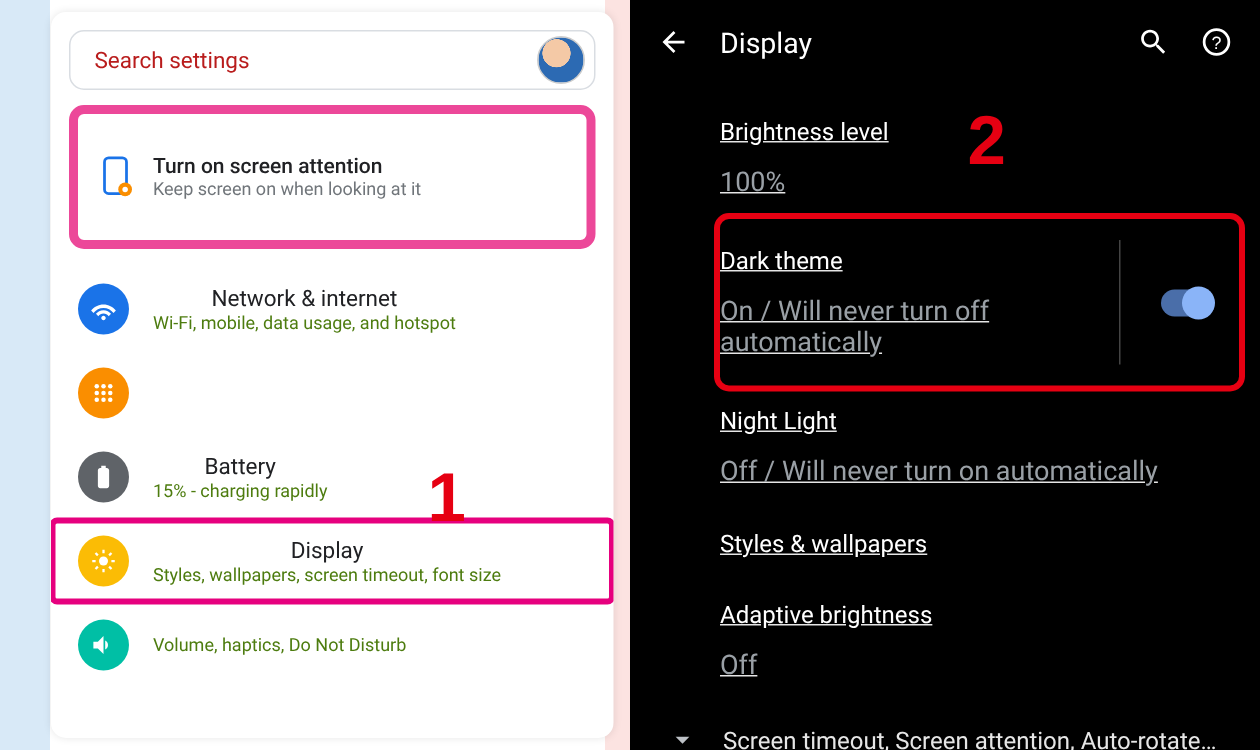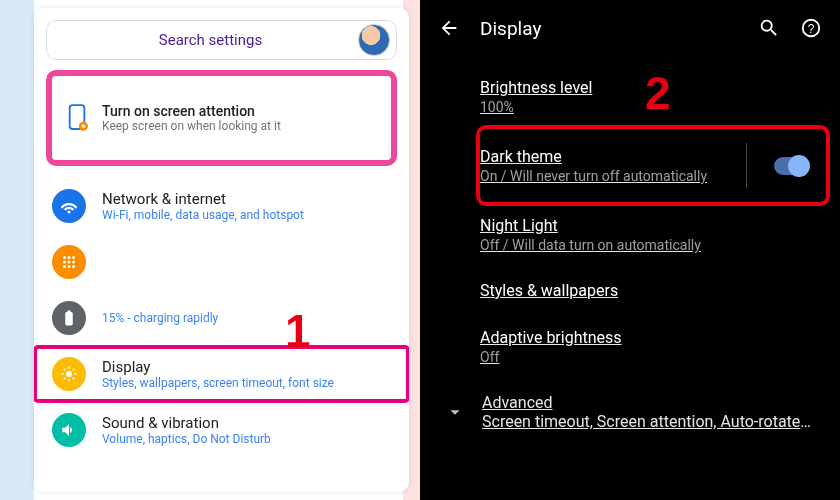--- a/index.html
+++ b/index.html
@@ -9,51 +9,51 @@
     background: linear-gradient(90deg, #d8e9f7 0 4%, #fff 4% 48%, #fce3e1 48% 52%, #000 52% 100%);
     overflow: hidden;
     position: relative;
   }
   .panel { position: absolute; top: 8px; bottom: 8px; border-radius: 10px; overflow: hidden; }
   .panel-left  { left: 34px; width: 375px; background: #fff; box-shadow: 0 0 6px rgba(0,0,0,.1); }
   .panel-right { right: 0; width: 420px; background: #000; color: #e6e6e6; border-radius: 0; top:0; bottom:0;}
   
   .search-box { margin: 12px 12px 10px; height: 40px; border: 1px solid #d9dde2; border-radius: 10px;
                 display:flex; align-items:center; padding: 0 6px 0 16px; }
-  .search-box span.placeholder { flex:1; text-align:center; color:#4c1d95; font-size:15px; }
+  .search-box span.placeholder { flex:1; color:#b91c1c; font-size:15px; }
   .avatar { width:32px; height:32px; border-radius:50%;
             background: radial-gradient(circle at 40% 35%, #f4c9a6 0 35%, #2c6ab3 36% 100%);
             border:1px solid #ccc; }
   .card-attention { margin: 0 12px 10px; border:6px solid #ec4899; border-radius:10px; padding:27px 14px;
                     display:flex; gap:14px; align-items:center; }
   .att-icon { width:22px; height:28px; }
   .att-icon svg { width:100%; height:100%; }
   .att-text .title { font-weight:500; font-size:14px; color:#202124; }
   .att-text .sub { font-size:12px; color:#70757a; }
   .list { padding: 2px 0; }
   .row { display:flex; align-items:center; gap:16px; padding:11px 18px; cursor:pointer; }
   .row .icon { width:34px; height:34px; border-radius:50%; display:flex; align-items:center; justify-content:center; flex-shrink:0; }
   .row .icon svg { width:18px; height:18px; fill:#fff; }
-  .row .txt .title { font-size:15px; color:#202124; }
-  .row .txt .sub { font-size:12px; color:#3b82f6; white-space:nowrap; }
+  .row .txt .title { font-size:15px; color:#202124;text-align:center; }
+  .row .txt .sub { font-size:12px; color:#4d7c0f; white-space:nowrap; }
   .bg-blue{background:#1a73e8}.bg-green{background:#34a853}.bg-orange{background:#fa8e00}
   .bg-grey{background:#5f6368}.bg-yellow{background:#fbbc05}.bg-teal{background:#00bfa5}
   .hl-pink { outline:4px solid #e6007e; outline-offset:-3px; border-radius:4px; }
   .step-badge { position:absolute; font: 700 46px/1 Arial; color:#e60012; }
   .badge1 { left: 285px; top: 308px; }
   .badge2 { left: 645px; top: 70px; }
   
   .r-header { height:56px; display:flex; align-items:center; gap:20px; padding:0 18px; }
   .r-header .title { font-size:19px; flex:1; color:#fff; font-weight:400; }
   .r-header .iconbtn { width:22px; height:22px; color:#fff; display:flex; align-items:center; justify-content:center; cursor:pointer;}
   .r-header svg{width:22px;height:22px;fill:#fff}
   .r-body { padding: 8px 0 0 60px; text-decoration: underline; }
   .r-item { padding: 14px 18px 14px 0; position:relative; cursor:pointer;}
   .r-item .t { font-size:16px; color:#fff; }
-  .r-item .s { font-size:14px; color:#9aa0a6; margin-top:2px; }
+  .r-item .s { font-size:18px; color:#9aa0a6; margin-top:14px; }
   .hl-red { outline:4px solid #e60012; outline-offset:0; border-radius:6px; margin-right:14px;}
   .dark-row { display:flex; align-items:center; gap:27px; padding-right:18px;}
   .dark-row .dleft{flex:1; border-right:1px solid #444; padding:4px 16px 4px 0;}
   .toggle { width:34px; height:18px; border-radius:10px; background:#4a6ea9; position:relative; flex-shrink:0;}
   .toggle::after{content:"";position:absolute;right:-2px;top:-2px;width:22px;height:22px;border-radius:50%;background:#8ab4f8;}
   .adv-row{display:flex;align-items:center;gap:16px;margin-left:-36px;padding:14px 18px 4px 0;}
   .adv-row svg{width:22px;height:22px;fill:#bdc1c6;flex-shrink:0;}
   .adv-row .s{white-space:nowrap;overflow:hidden;text-overflow:ellipsis;max-width:330px;}
 </style>
 </head>
@@ -106,20 +106,21 @@
           </svg>
         </div>
     </div>
     <div class="row">
       <div class="icon bg-grey">
           <svg viewBox="0 0 24 24">
             <path d="M15 4h-1V2h-4v2H9C8 4 7 5 7 6v14c0 1 1 2 2 2h6c1 0 2-1 2-2V6c0-1-1-2-2-2z"></path>
           </svg>
         </div>
       <div class="txt">
+          <div class="title">Battery</div>
           <div class="sub">15% - charging rapidly</div>
         </div>
     </div>
     <div class="row hl-pink">
       <div class="icon bg-yellow">
           <svg viewBox="0 0 24 24">
             <circle cx="12" cy="12" r="4"></circle>
             <g stroke="#fff" stroke-width="2">
               <line x1="12" y1="2" x2="12" y2="5"></line>
               <line x1="12" y1="19" x2="12" y2="22"></line>
@@ -137,21 +138,20 @@
           <div class="sub">Styles, wallpapers, screen timeout, font size</div>
         </div>
     </div>
     <div class="row">
       <div class="icon bg-teal">
           <svg viewBox="0 0 24 24">
             <path d="M3 9v6h4l5 5V4L7 9H3zm13 3c0-1.8-1-3.3-2.5-4v8c1.5-.7 2.5-2.2 2.5-4z"></path>
           </svg>
         </div>
       <div class="txt">
-          <div class="title">Sound &amp; vibration</div>
           <div class="sub">Volume, haptics, Do Not Disturb</div>
         </div>
     </div>
   </div>
 </div>
 
 <div class="panel panel-right">
   <div class="r-header">
     <div class="iconbtn">
         <svg viewBox="0 0 24 24">
@@ -178,35 +178,34 @@
     </div>
     <div class="r-item hl-red dark-row">
       <div class="dleft">
         <div class="t">Dark theme</div>
         <div class="s">On / Will never turn off automatically</div>
       </div>
       <div class="toggle"></div>
     </div>
     <div class="r-item">
       <div class="t">Night Light</div>
-      <div class="s">Off / Will data turn on automatically</div>
+      <div class="s">Off / Will never turn on automatically</div>
     </div>
     <div class="r-item">
       <div class="t">Styles &amp; wallpapers</div>
     </div>
     <div class="r-item">
       <div class="t">Adaptive brightness</div>
       <div class="s">Off</div>
     </div>
     <div class="adv-row">
       <svg viewBox="0 0 24 24">
           <path d="M7 10l5 5 5-5z"></path>
         </svg>
       <div>
-        <div class="t">Advanced</div>
         <div class="s">Screen timeout, Screen attention, Auto-rotate s..</div>
       </div>
     </div>
   </div>
 </div>
 
 <div class="step-badge badge1">1</div>
 <div class="step-badge badge2">2</div>
 
 </body></html>

